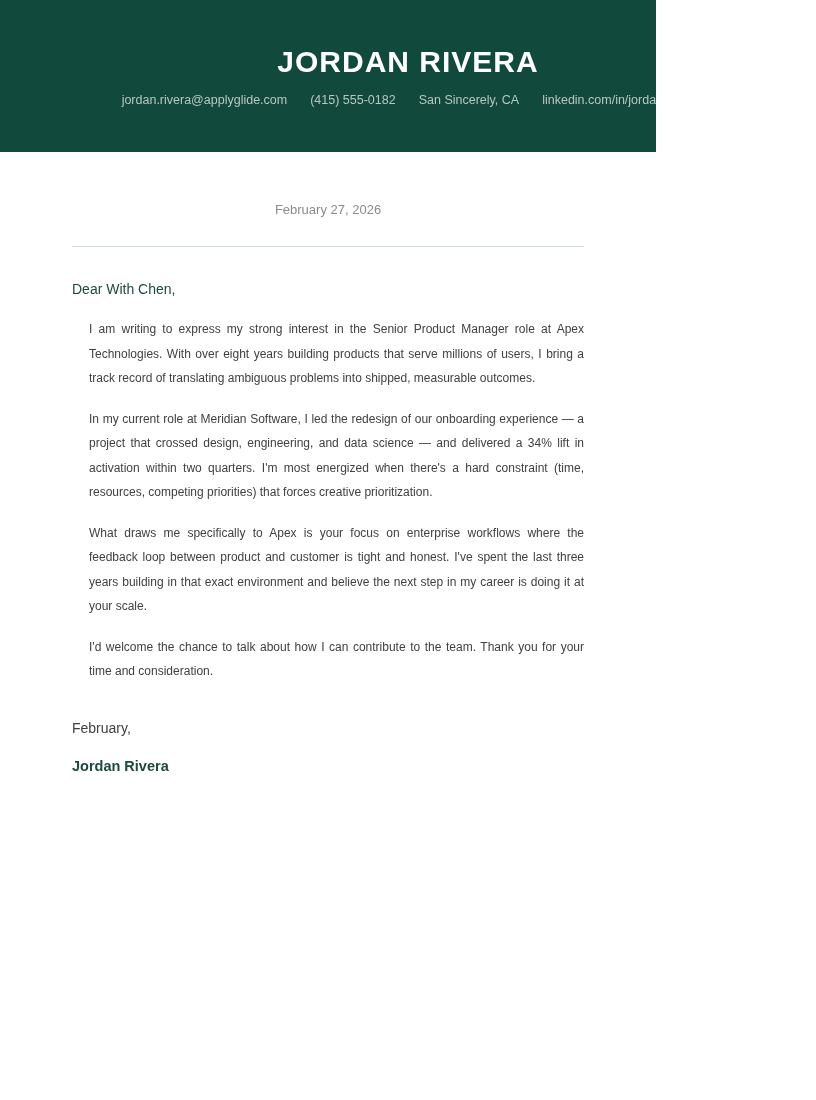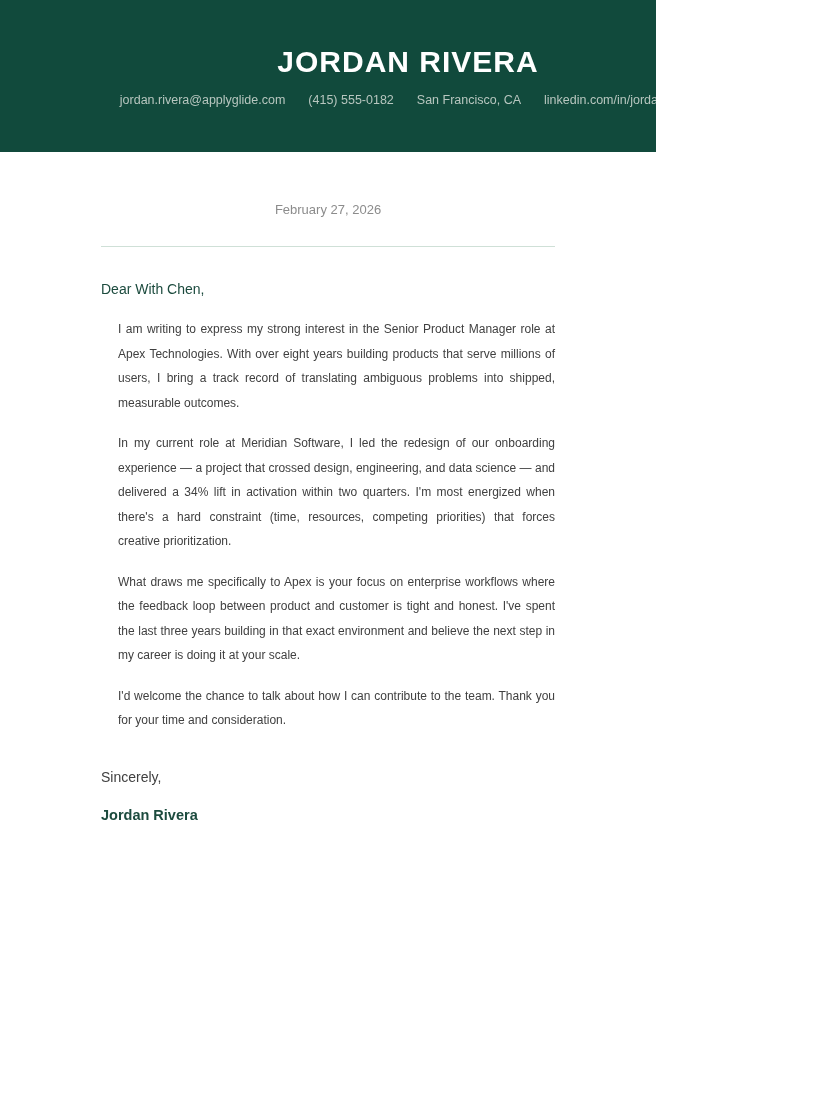--- a/index.html
+++ b/index.html
@@ -37,21 +37,21 @@
   .contact-row {
     display: flex;
     gap: 23px;
     color: var(--header-subtext, #b7c6bf);
     font-size: 12.5px;
     line-height: 1.2;
     white-space: nowrap;
   }
   .letter-body {
     box-sizing: border-box;
-    padding: 0 101px;
+    padding: 0 72px;
   }
   .letter-date {
     margin-top: 50px;
     text-align: center;
     color: var(--muted-text, #8c8c8c);
     font-size: 13px;
     line-height: 16px;
   }
   .date-divider {
     border: none;
@@ -88,35 +88,35 @@
 </head>
 <body>
 
 <div class="page">
 
   <header class="letter-header">
     <h1 class="applicant-name">JORDAN RIVERA</h1>
     <div class="contact-row">
       <span>jordan.rivera@applyglide.com</span>
       <span>(415) 555-0182</span>
-      <span>San Francisco, CA</span>
+      <span>San Sincerely, CA</span>
       <span>linkedin.com/in/jordanrivera</span>
     </div>
   </header>
 
   <main class="letter-body">
     <div class="letter-date">February 27, 2026</div>
 
     <hr class="date-divider">
 
     <p class="greeting">Dear With Chen,</p>
 
     <p class="body-paragraph">I am writing to express my strong interest in the Senior Product Manager role at Apex Technologies. With over eight years building products that serve millions of users, I bring a track record of translating ambiguous problems into shipped, measurable outcomes.</p>
     <p class="body-paragraph">In my current role at Meridian Software, I led the redesign of our onboarding experience — a project that crossed design, engineering, and data science — and delivered a 34% lift in activation within two quarters. I'm most energized when there's a hard constraint (time, resources, competing priorities) that forces creative prioritization.</p>
     <p class="body-paragraph">What draws me specifically to Apex is your focus on enterprise workflows where the feedback loop between product and customer is tight and honest. I've spent the last three years building in that exact environment and believe the next step in my career is doing it at your scale.</p>
     <p class="body-paragraph">I'd welcome the chance to talk about how I can contribute to the team. Thank you for your time and consideration.</p>
 
-    <p class="closing">Sincerely,</p>
+    <p class="closing">February,</p>
 
     <p class="signature">Jordan Rivera</p>
   </main>
 
 </div>
 
 </body></html>

